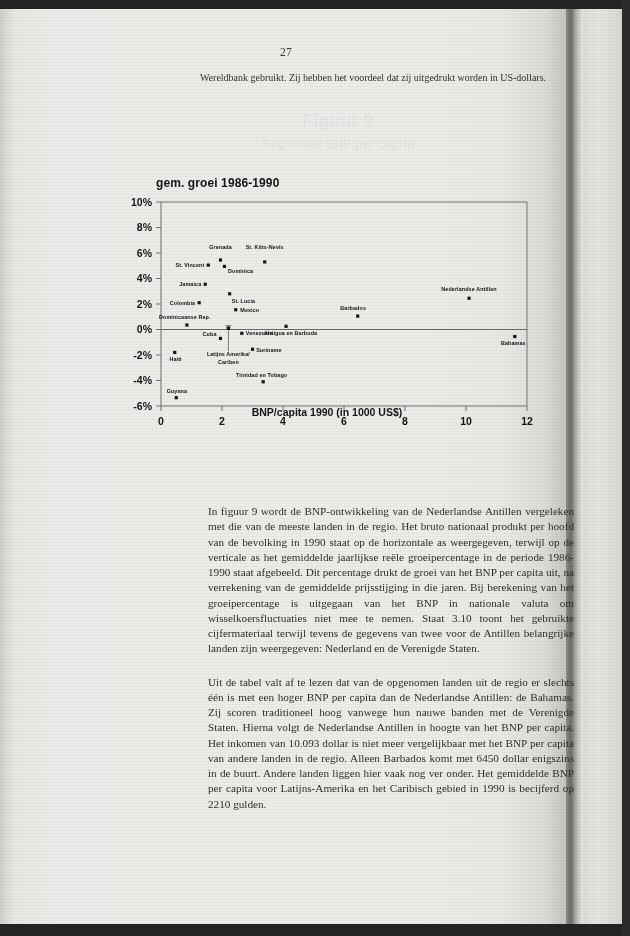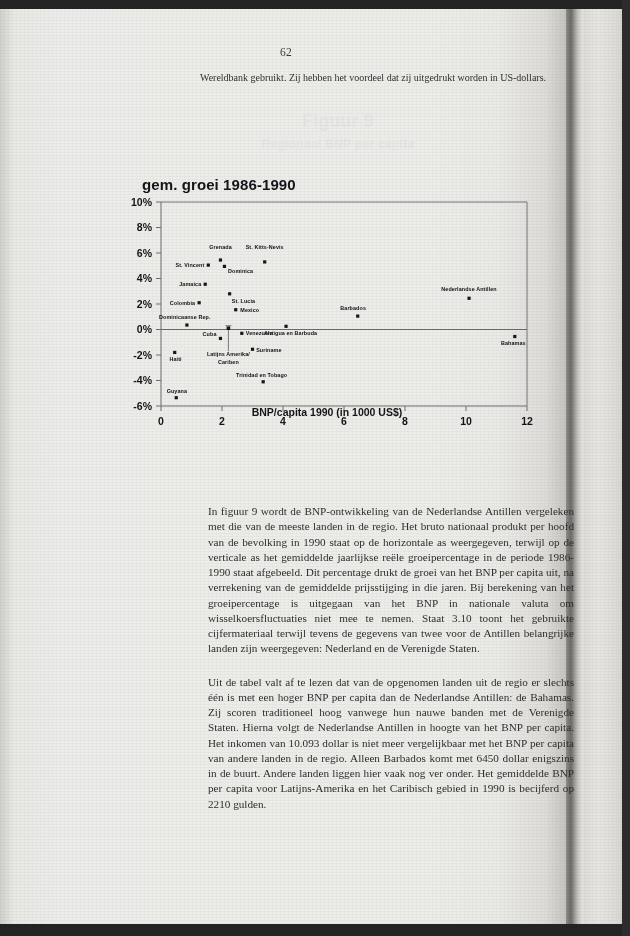--- a/index.html
+++ b/index.html
@@ -118,25 +118,25 @@
   
   #chart-block {
     position: absolute;
     left: 112px;
     top: 176px;
     width: 430px;
     height: 262px;
   }
   #yaxis-caption {
     position: absolute;
-    left: 30px;
+    left: 44px;
     top: 0px;
     font-family: "Liberation Sans", sans-serif;
     font-weight: bold;
-    font-size: 15px;
+    font-size: 12px;
     color: #15151a;
     letter-spacing: .1px;
     white-space: nowrap;
   }
   #plot-wrap {
     position: absolute;
     left: 0;
     top: 18px;
     width: 430px;
     height: 244px;
@@ -198,21 +198,21 @@
 <div id="scan-backdrop"></div>
 <div id="page-sheet"></div>
 <div id="page-curl"></div>
 <div id="binding-shadow"></div>
 <div id="top-dark-band"></div>
 <div id="bottom-dark-band"></div>
 <div id="right-dark-edge"></div>
 
 <div id="content">
 
-  <div id="page-number">62</div>
+  <div id="page-number">27</div>
 
   <div id="intro-paragraph">Wereldbank gebruikt. Zij hebben het voordeel dat zij uitgedrukt worden in US-dollars.</div>
 
   <div id="figure-title">
     <div class="line1">Figuur 9</div>
     <div class="line2">Regionaal BNP per capita</div>
   </div>
 
   <div id="chart-block">
     <div id="yaxis-caption">gem. groei 1986-1990</div>

